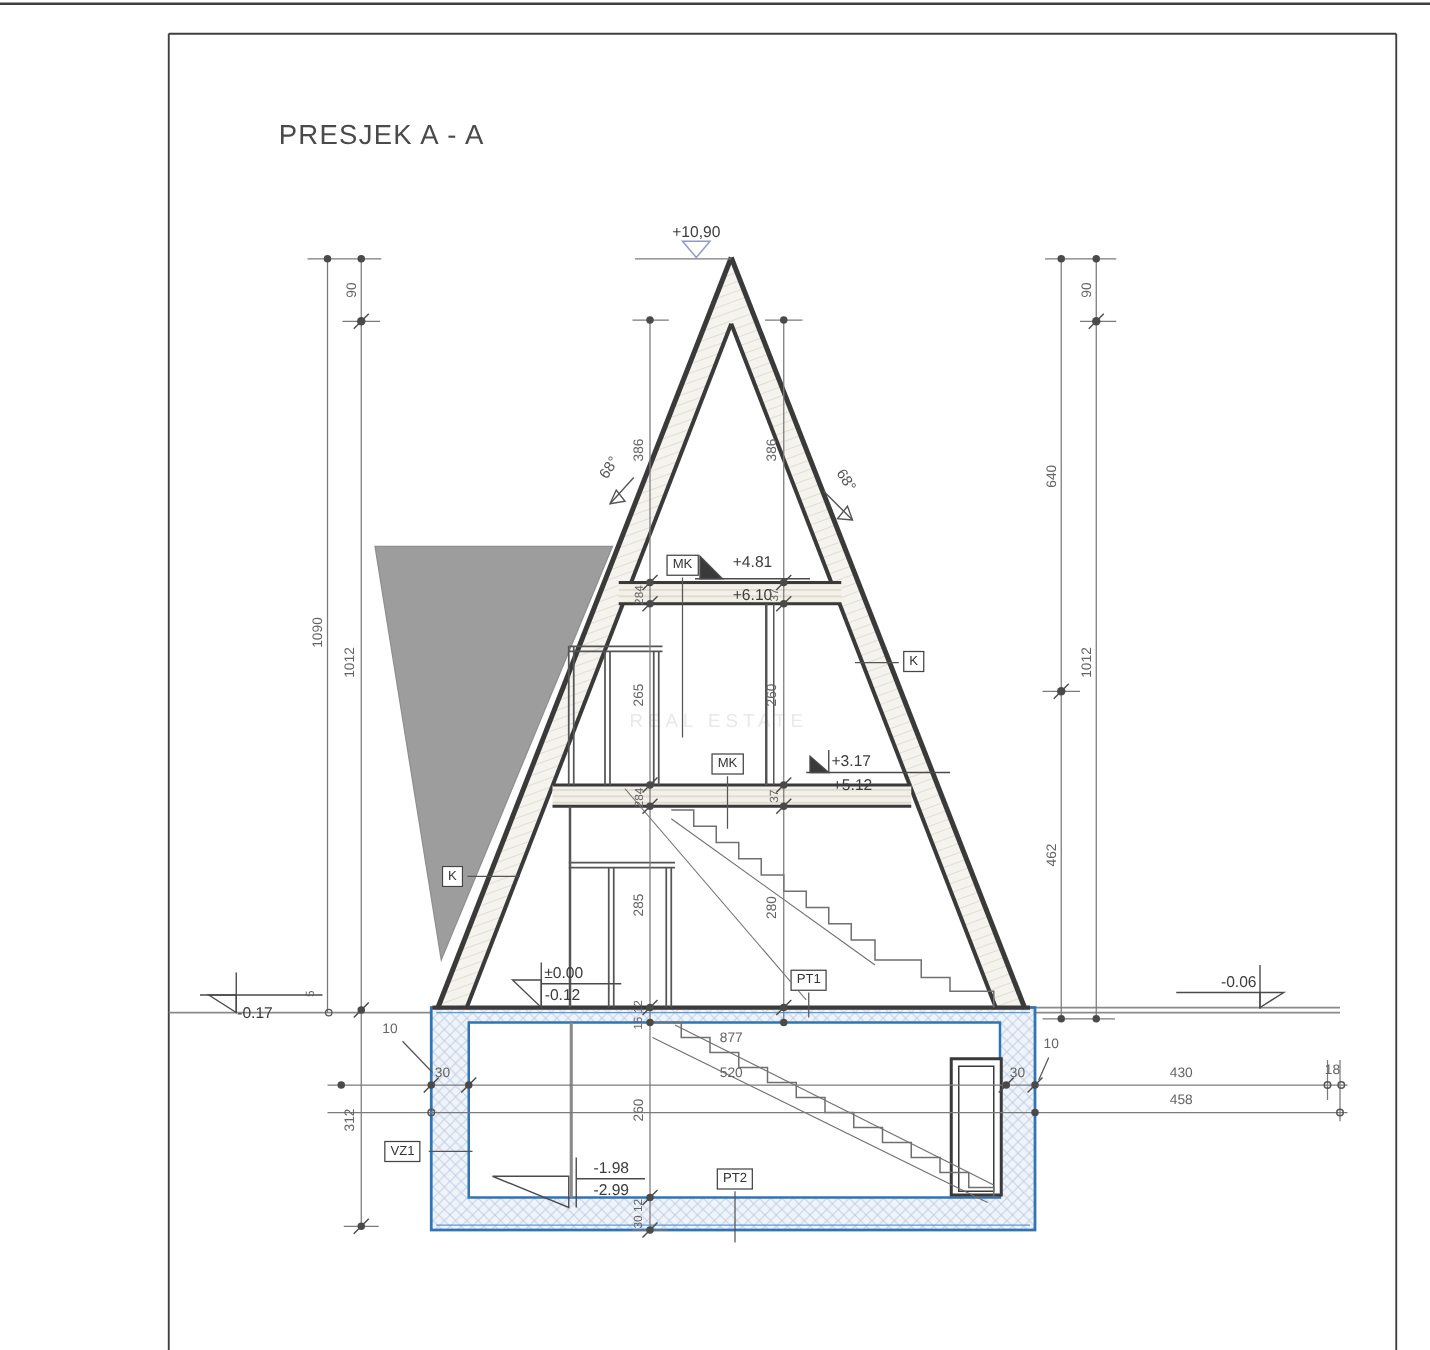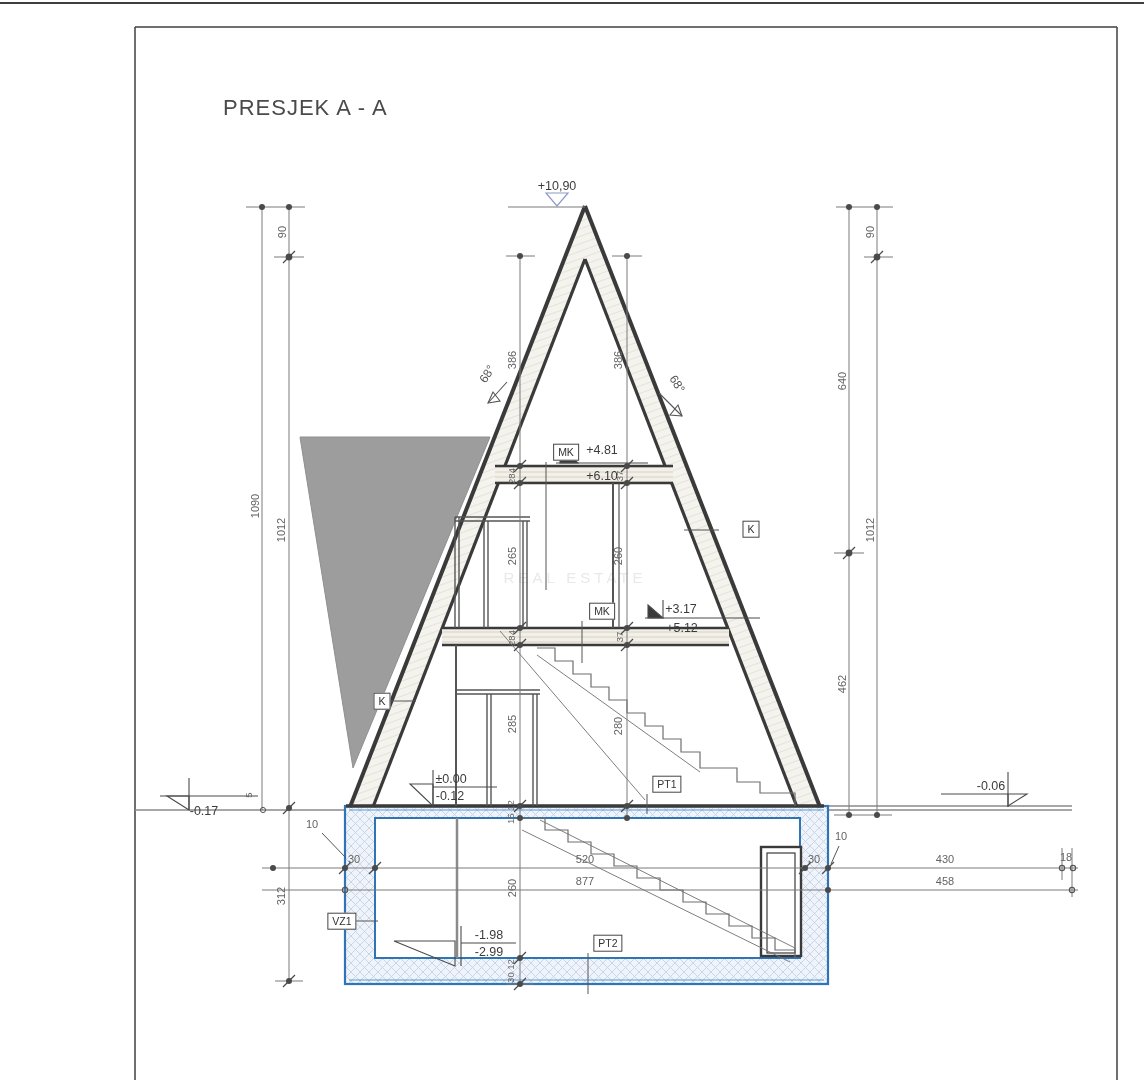--- a/index.html
+++ b/index.html
@@ -9,21 +9,21 @@
   .title{position:absolute;font-size:22px;letter-spacing:1px;color:#4a4a4a;white-space:nowrap;margin-left:23px;}
   .lbl{position:absolute;font-size:11px;color:#646464;white-space:nowrap;
        transform:translate(-50%,-50%);line-height:1;}
   .lbl.v{transform:translate(-50%,-50%) rotate(-90deg);}
   .lbl.s{font-size:9.5px;}
   .elev{position:absolute;font-size:12.5px;color:#3c3c3c;white-space:nowrap;
         transform:translate(-50%,-50%);line-height:1;}
   .ang{position:absolute;font-size:12px;color:#555;white-space:nowrap;line-height:1;}
   .tag{position:absolute;border:1.4px solid #444;background:#fff;color:#333;
        font-size:10.5px;padding:1px 4px;transform:translate(-50%,-50%);line-height:1.2;
-       white-space:nowrap;z-index:5;margin-left:20px;}
+       white-space:nowrap;z-index:5;}
   .wm1{position:absolute;left:573px;top:540px;transform:translate(-50%,-50%);
        font-size:86px;font-weight:bold;letter-spacing:16px;color:#e3e3e3;z-index:0;}
   .wm2{position:absolute;left:575px;top:577px;transform:translate(-50%,-50%);
        font-size:15px;letter-spacing:4px;color:#e9e9e9;z-index:0;}
 </style>
 </head>
 <body>
 
 <div id="page">
 
@@ -314,18 +314,18 @@
   <div class="lbl v s" style="left:620px;top:476px">37</div>
   <div class="lbl v" style="left:618px;top:556px">260</div>
   <div class="lbl v s" style="left:620px;top:637px">37</div>
   <div class="lbl v" style="left:618px;top:726px">280</div>
 
   <div class="lbl" style="left:354px;top:859px">30</div>
   <div class="lbl" style="left:585px;top:859px">520</div>
   <div class="lbl" style="left:814px;top:859px">30</div>
   <div class="lbl" style="left:945px;top:859px">430</div>
   <div class="lbl" style="left:1066px;top:857px">18</div>
-  <div class="lbl" style="left:585px;top:881px">877</div>
+  <div class="lbl" style="left:585px;top:831px">877</div>
   <div class="lbl" style="left:945px;top:881px">458</div>
   <div class="lbl" style="left:312px;top:824px">10</div>
   <div class="lbl" style="left:841px;top:836px">10</div>
 
 </div>
 
 </body></html>

